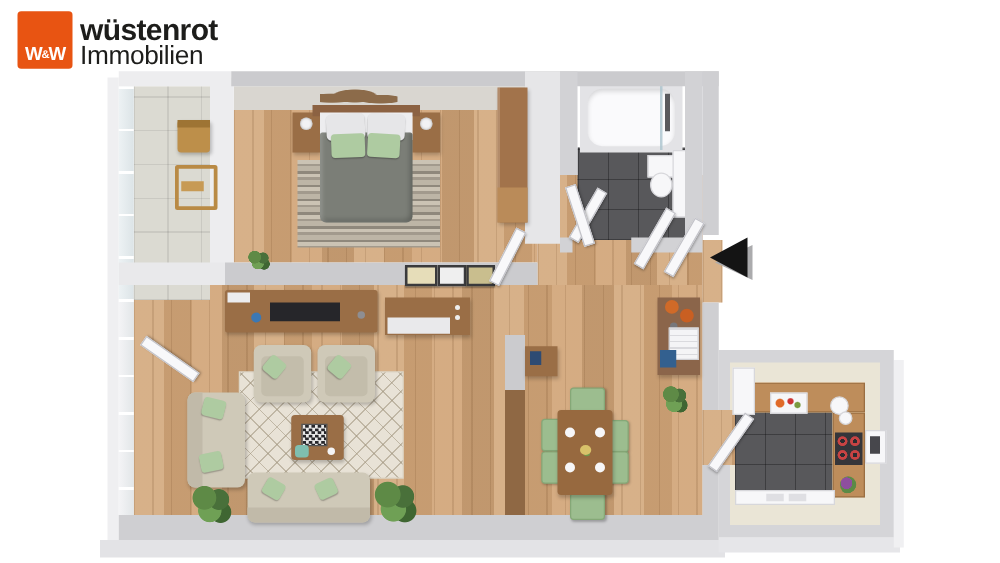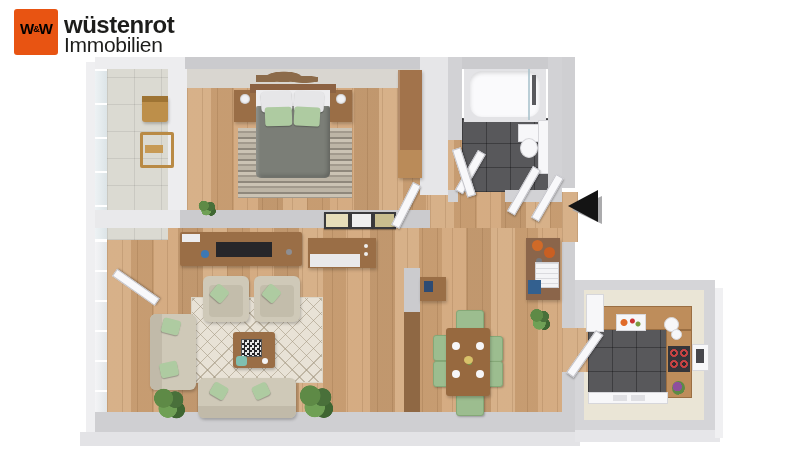--- a/index.html
+++ b/index.html
@@ -2,21 +2,21 @@
 <html style="--brand_orange: #E85412; --wall: #CBCBCE; --wall_light: #EDEDEF; --wood: #D3A87C; --tile_dark: #58585B; --tile_light: #DBDAD2; --kitchen_cream: #EAE5D6; --counter_wood: #BE8D5B; --sofa_beige: #CFC9B8; --accent_green: #AECBA1; --chair_green: #9CBD8F; --furniture_brown: #9A6E46; --rug: #E8E2D6; --duvet_gray: #7B7E77; --arrow_black: #141414;"><head>
 <meta charset="utf-8">
 <style>
   html,body{margin:0;padding:0;background:#fff;}
   .screen{position:relative;width:800px;height:450px;background:#fff;overflow:hidden;
           font-family:"Liberation Sans",sans-serif;}
   .a{position:absolute;}
   
   .logo-mark{left:14px;top:9px;width:44px;height:46px;background:var(--brand_orange,#E85412);
              border-radius:3px;display:flex;align-items:flex-end;justify-content:center;}
-  .logo-mono{color:#000000;font-weight:bold;font-size:15px;line-height:1;padding-bottom:19px;letter-spacing:-1px;}
+  .logo-mono{color:#ffffff;font-weight:bold;font-size:15px;line-height:1;padding-bottom:4px;letter-spacing:-1px;}
   .logo-mono .amp{font-size:9px;vertical-align:2px;}
   .logo-brand{left:64px;top:11px;font-size:24px;font-weight:bold;color:#1D1D1B;letter-spacing:-.5px;}
   .logo-sub{left:64px;top:33px;font-size:21px;font-weight:400;color:#1D1D1B;letter-spacing:-.3px;}
   
   .wall{background:var(--wall,#CBCBCE);}
   .wallL{background:var(--wall_light,#EDEDEF);}
   .wood{background-color:var(--wood,#D3A87C);
         background-image:repeating-linear-gradient(90deg,rgba(101,62,27,.15) 0 1px,transparent 1px 15px),
         repeating-linear-gradient(90deg,rgba(255,255,255,.10) 0 24px,rgba(88,50,18,.10) 24px 47px,rgba(255,255,255,.05) 47px 71px,rgba(70,40,15,.13) 71px 96px);}
   .tileD{background-color:var(--tile_dark,#58585B);

